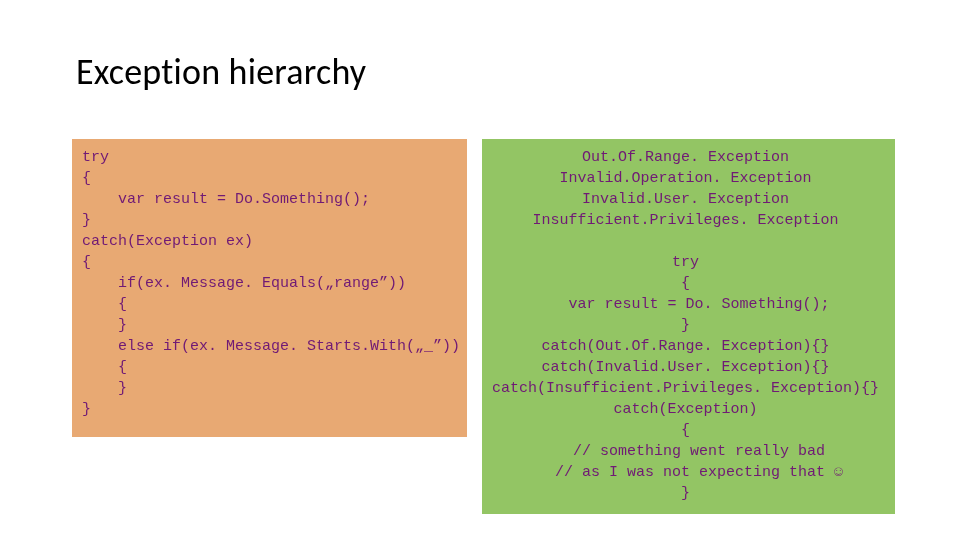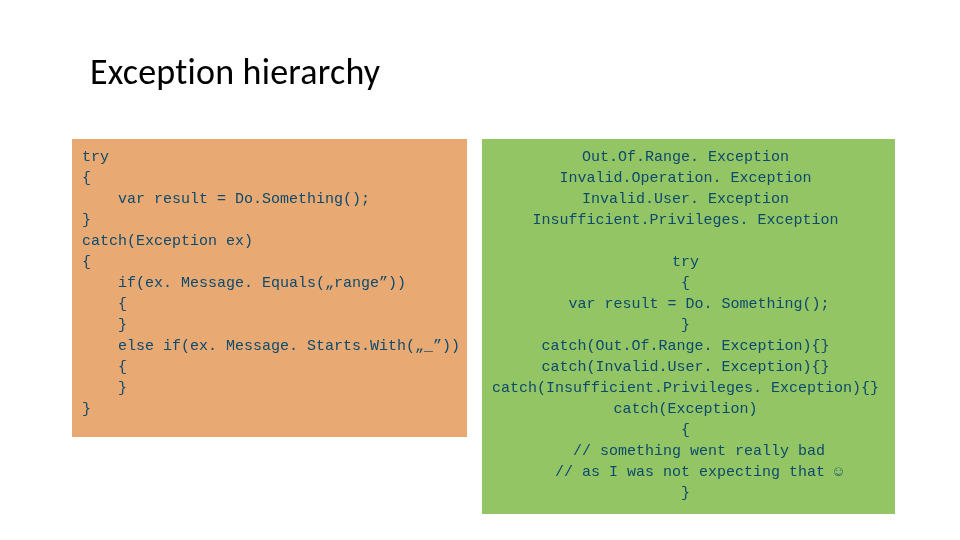--- a/index.html
+++ b/index.html
@@ -16,35 +16,35 @@
     width: 960px;
     height: 540px;
     box-sizing: border-box;
     padding: 50px 65px 0 72px;
   }
   .title {
     font-size: 36px;
     font-weight: 400;
     color: #000;
     letter-spacing: 0.2px;
-    margin: 0 0 45px 18px;
+    margin: 0 0 45px 4px;
   }
   .columns {
     display: flex;
     gap: 15px;
     align-items: flex-start;
   }
   .codebox {
     box-sizing: border-box;
     padding: 8px 16px 10px 10px;
     font-family: Consolas, "Courier New", monospace;
     font-size: 15px;
     line-height: 1.4;
     white-space: pre;
-    color: #0c4a6e;
+    color: #701a75;
   }
   .left {
     background: #e8a973;
     width: 395px;
     min-height: 298px;
   }
   .right {
     background: #93c564;
     width: 421px;
     min-height: 345px;

